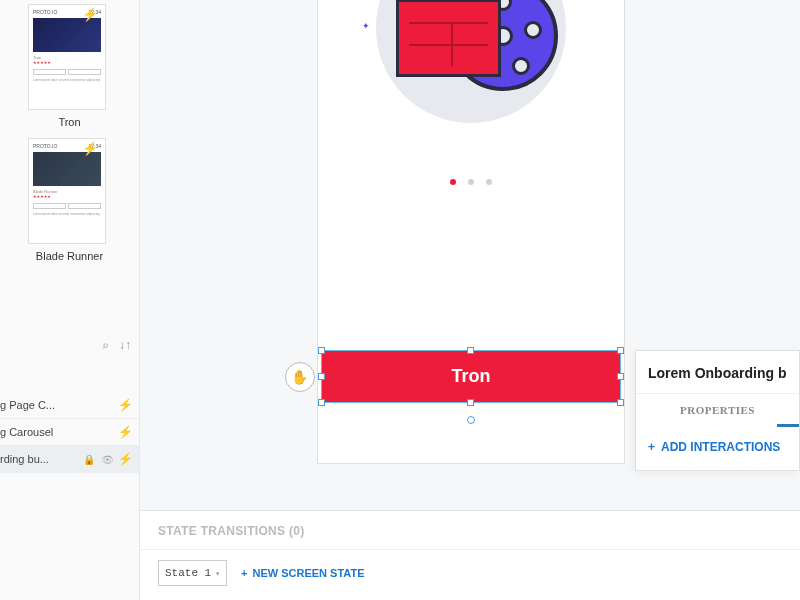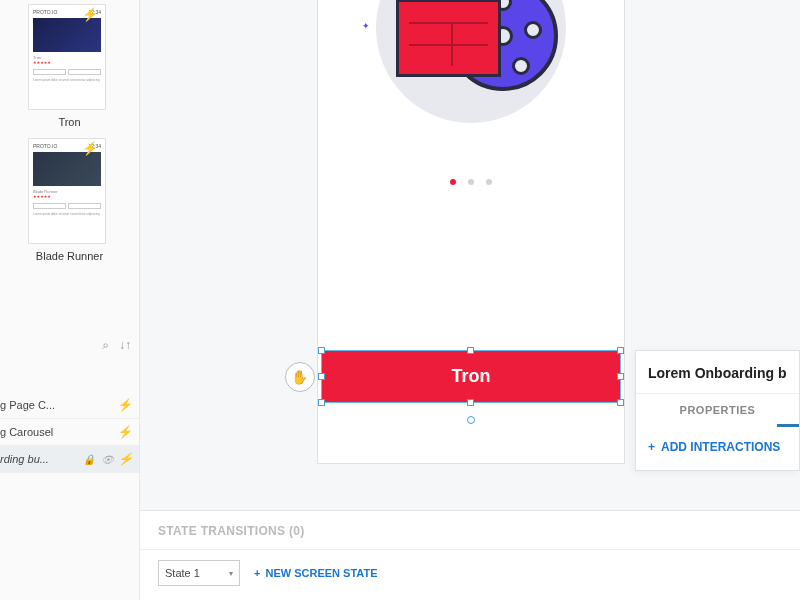--- a/index.html
+++ b/index.html
@@ -13,21 +13,21 @@
   .thumb-meta { padding: 2px; font-size: 4px; color: #888; }
   .thumb-stars { color:#d33; font-size:4px; }
   .thumb-btns { display:flex; gap:2px; padding:2px; }
   .thumb-btn { flex:1; height:6px; border:0.5px solid #ccc; }
   .thumb-lorem { padding:2px; font-size:3px; color:#999; line-height:1.2; }
   .thumb-label { text-align:center; font-size:11px; color:#333; margin:6px 0 10px; }
   .bolt { position:absolute; right:6px; top:2px; color:#3b5fff; font-size:13px; }
   .sort-row { position:absolute; top:338px; right:8px; display:flex; gap:10px; color:#999; font-size:12px; }
   .layer-list { position:absolute; top:344px; left:0; right:0;margin-top:48px; }
   .layer-item { height:27px; display:flex; align-items:center; padding:0 6px 0 0; font-size:11px; color:#444; border-bottom:1px solid #eee; position:relative; }
-  .layer-item.sel { background:#eceff2;font-style:italic; }
+  .layer-item.sel { background:#eceff2; }
   .layer-text { flex:1; overflow:hidden; white-space:nowrap; }
   .layer-icons { display:flex; gap:6px; color:#aaa; font-size:10px; }
   .layer-bolt { color:#3b5fff; font-size:12px; margin-left:4px; }
   .canvas-area { position:absolute; left:140px; top:0; right:0; height:510px; background:#f6f7f9; }
   .artboard { position:absolute; left:177px; top:-68px; width:308px; height:532px; background:#fff; border:1px solid #e0e0e0; }
   .illus-wrap { width:230px; height:210px; margin:0 auto; position:relative; }
   .illus-circle { position:absolute; left:20px; top:0; width:190px; height:190px; border-radius:50%; background:#e7e9ee; }
   .reel { position:absolute; right:28px; top:48px; width:110px; height:110px; border-radius:50%; background:#5a45e8; border:4px solid #2a2a40; }
   .reel-center { position:absolute; left:50%; top:50%; width:20px; height:20px; margin:-10px; border-radius:50%; background:#e7e9ee; border:3px solid #2a2a40; }
   .reel-hole { position:absolute; width:18px; height:18px; border-radius:50%; background:#e7e9ee; border:3px solid #2a2a40; }
@@ -39,29 +39,29 @@
   .movie-text { margin:22px 30px 0; text-align:center; font-size:12px; color:#8a8f99; line-height:1.55; }
   .dots { text-align:center; margin-top:28px; }
   .dot { display:inline-block; width:6px; height:6px; border-radius:50%; background:#d0d2d8; margin:0 4px; }
   .dot.active { background:#ee1c3b; }
   .skip-btn { position:absolute; left:3px; bottom:60px; right:3px; height:53px; background:#ee1c3b; color:#fff; font-size:18px; font-weight:600; display:flex; align-items:center; justify-content:center; border:1px solid #69b8e8; }
   .sel-handle { position:absolute; width:7px; height:7px; background:#fff; border:1px solid #4a9fd8; }
   .sel-circle { position:absolute; width:8px; height:8px; left:50%; margin-left:-4px; bottom:-22px; border:1px solid #4a9fd8; border-radius:50%; background:#fff; }
   .hand-icon { position:absolute; left:-37px; top:50%; margin-top:-15px; width:30px; height:30px; border:1px solid #bbb; border-radius:50%; background:#fff; display:flex; align-items:center; justify-content:center; font-size:14px; color:#555; }
   .panel-right { position:absolute; right:0; top:350px; width:165px; background:#fff; border:1px solid #e0e0e0; box-shadow:-2px 2px 8px rgba(0,0,0,0.05); }
   .panel-title { padding:14px 12px 12px; font-size:14px; font-weight:700; color:#222; white-space:nowrap; overflow:hidden; }
-  .panel-tab { padding:10px 12px; font-size:11px; font-weight:700; color:#888; letter-spacing:0.5px; border-top:1px solid #eee; position:relative; text-align:center; }
+  .panel-tab { padding:10px 12px; font-size:11px; font-weight:700; color:#888; letter-spacing:0.5px; border-top:1px solid #eee; position:relative; text-align:center;font-family:Liberation Serif, serif; }
   .panel-tab::after { content:""; position:absolute; right:0; bottom:-1px; width:22px; height:3px; background:#2a7ab8; }
   .panel-action { padding:14px 12px 16px; font-size:12px; font-weight:700; color:#1976d2; display:flex; align-items:center; gap:6px; }
   .bottom-panel { position:absolute; left:140px; right:0; bottom:0; height:90px; background:#fff; border-top:1px solid #e5e5e5; }
   .tabs { display:flex; padding:0 18px; border-bottom:1px solid #eee; }
   .tab { padding:13px 0 11px; margin-right:28px; font-size:12px; font-weight:700; letter-spacing:0.3px; color:#bbb; }
   .tab.active { color:#333; border-bottom:3px solid #333; }
   .state-row { display:flex; align-items:center; padding:10px 18px; gap:14px; }
-  .state-select { width:82px; height:26px; border:1px solid #ccc; font-size:11px; padding:0 6px; display:flex; align-items:center; justify-content:space-between; color:#444; background:#fff; }
+  .state-select { width:69px; height:26px; border:1px solid #ccc; font-size:11px; padding:0 6px; display:flex; align-items:center; justify-content:space-between; color:#444; background:#fff;font-family:Liberation Mono, monospace; }
   .new-state { font-size:11px; font-weight:700; color:#1976d2; display:flex; align-items:center; gap:5px; }
 </style>
 </head>
 <body>
 
 <div class="left-panel">
   <div class="thumb">
     <span class="bolt">⚡</span>
     <div class="thumb-inner">
       <div class="thumb-hdr">

